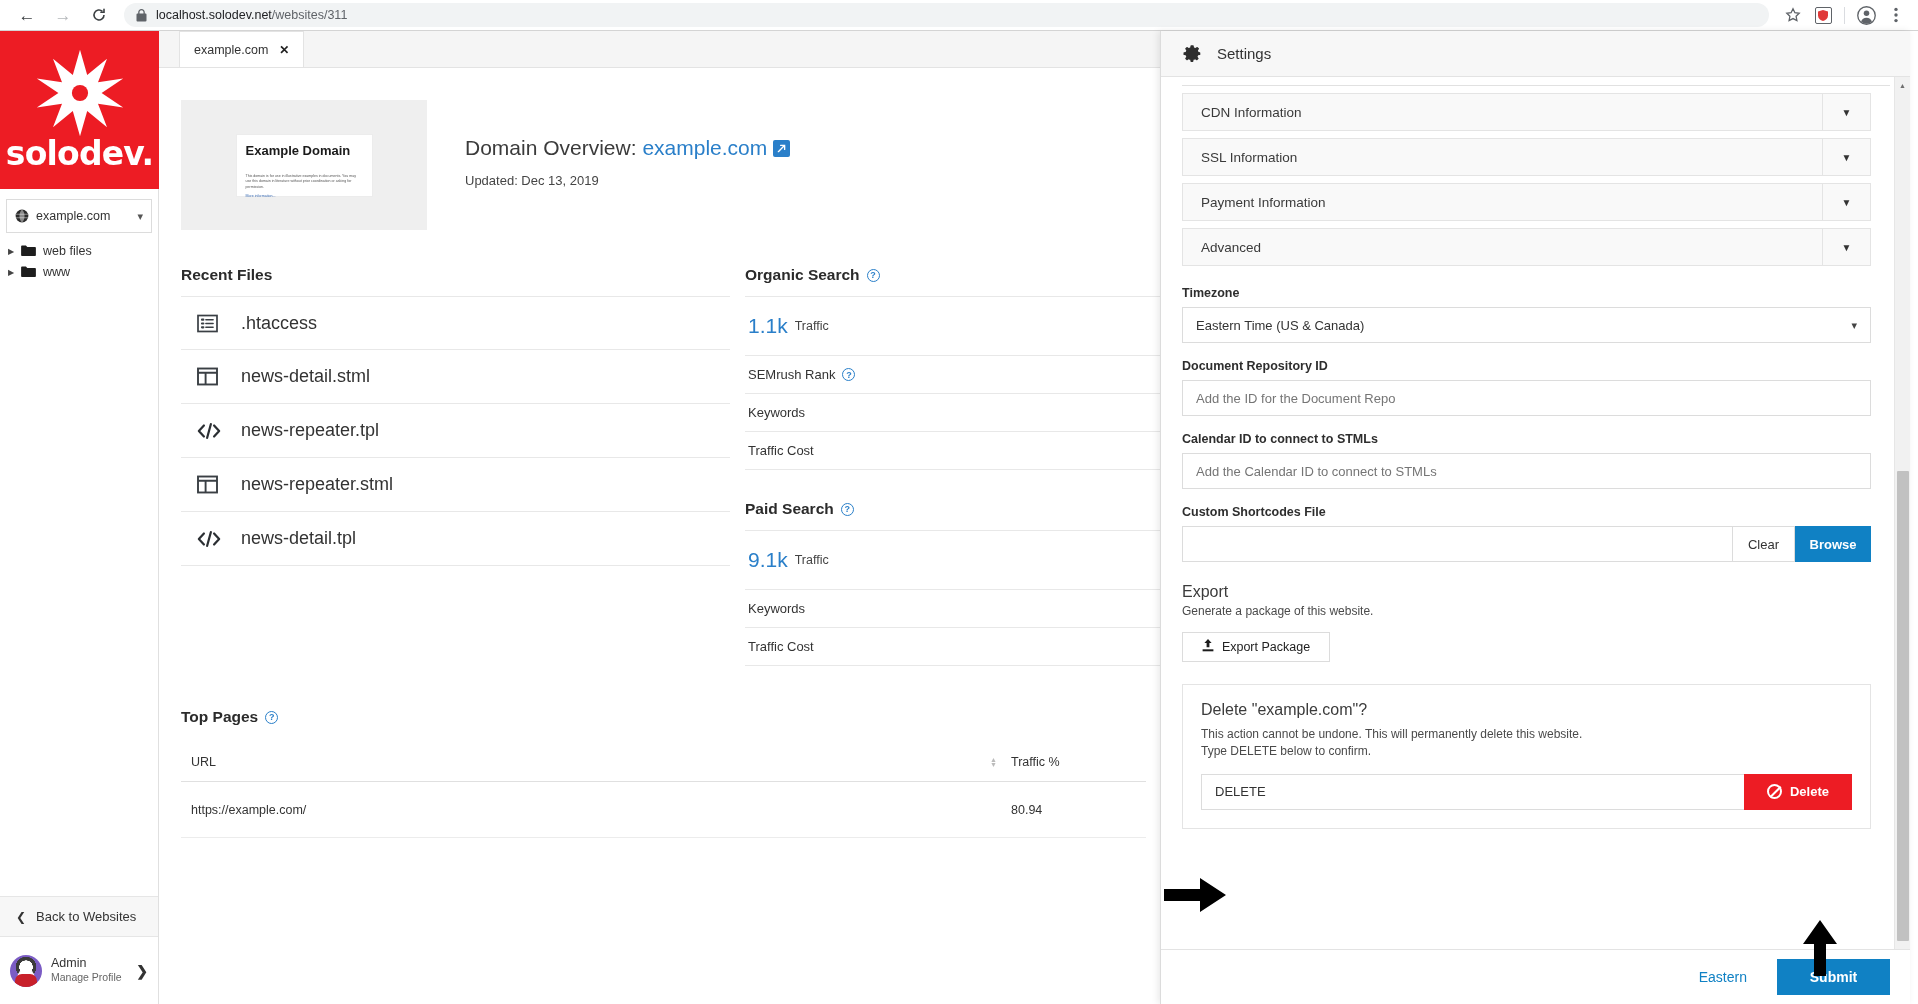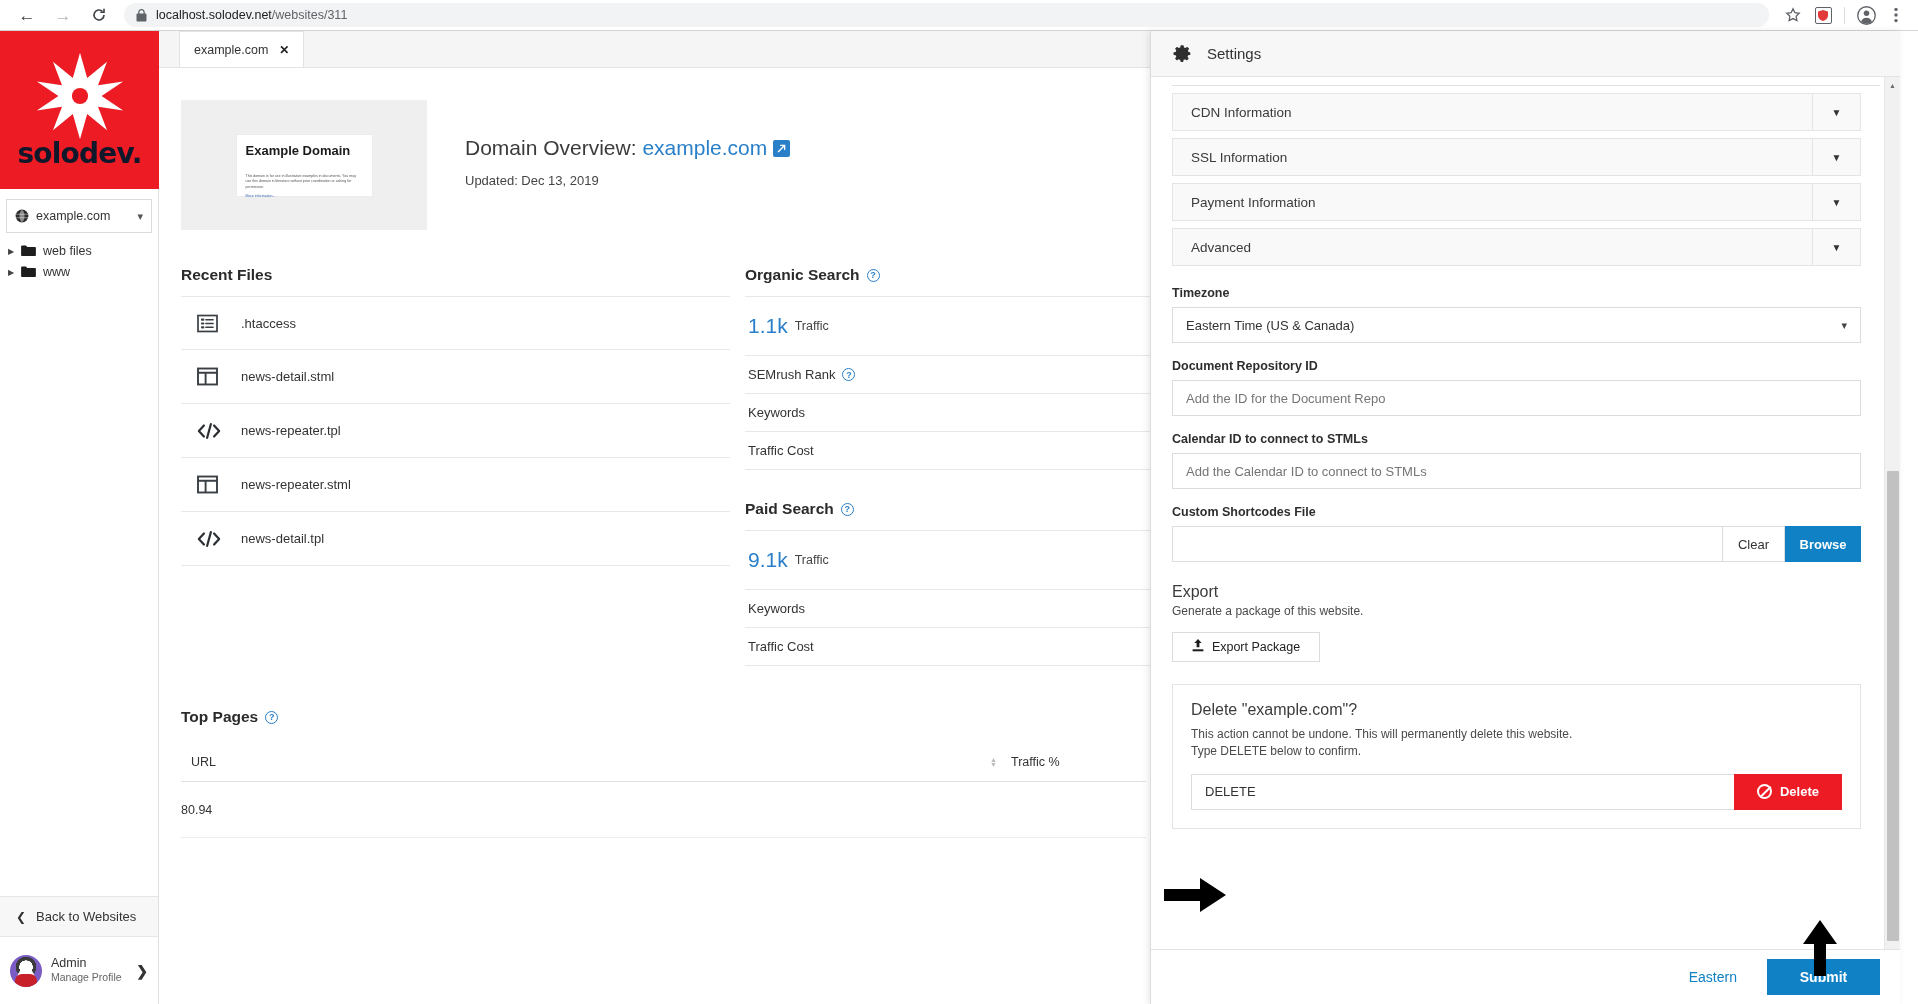--- a/index.html
+++ b/index.html
@@ -44,21 +44,21 @@
   
   .sidebar {
     position: absolute; top: 31px; left: 0; width: 159px; height: 973px;
     background: #ffffff; border-right: 1px solid #e0e0e0;
   }
   .logo-box {
     width: 159px; height: 158px; background: #ed1c24;
     display: flex; flex-direction: column; align-items: center; justify-content: center;
   }
   .logo-word {
-    color: #0f172a; font-size: 28px; font-weight: 700; letter-spacing: -0.8px;
+    color: #ffffff; font-size: 33px; font-weight: 700; letter-spacing: -0.8px;
     margin-top: -4px; font-family: "DejaVu Sans", sans-serif;
   }
   .site-select {
     height: 34px; margin: 10px 6px 0 6px; border: 1px solid #dcdcdc; background:#fff;
     display: flex; align-items: center; padding: 0 8px; font-size: 12.5px; color: #333;
   }
   .site-select .globe { margin-right: 7px; display:flex; }
   .site-select .caret { margin-left: auto; color:#555; font-size: 11px; }
   .tree { padding: 8px 0 0 8px; }
   .tree-item {
@@ -142,21 +142,21 @@
     color: #2a7fc9; font-size: 9px; display: inline-flex; align-items: center;
     justify-content: center; margin-left: 7px; font-weight: 700;
   }
   .file-list { margin-top: 12px; }
   .file-row {
     height: 54px; display: flex; align-items: center; border-bottom: 1px solid #e8e8e8;
     padding-left: 16px;
   }
   .file-row:first-child { border-top: 1px solid #e8e8e8; }
   .file-icon { width: 44px; display: flex; align-items: center; color: #3a3f44; }
-  .file-name { font-size: 13px; color: #333; }
+  .file-name { font-size: 18px; color: #333; }
 
   .metric-list { margin-top: 12px; }
   .metric-row {
     height: 38px; display: flex; align-items: center; border-bottom: 1px solid #e8e8e8;
     padding-left: 3px; font-size: 13px; color: #333;
   }
   .metric-row:first-child { border-top: 1px solid #e8e8e8; }
   .metric-row.big { height: 60px; }
   .metric-val { font-size: 21px; color: #2a7fc9; font-weight: 400; margin-right: 7px; }
   .metric-unit { font-size: 12.5px; color: #444; }
@@ -172,21 +172,21 @@
   .tp-col-traffic { width: 135px; display: flex; align-items: center; }
   .sort-arrows {
     display: inline-flex; flex-direction: column; margin-left: auto; margin-right: 14px;
     color: #bbb; line-height: 5px; font-size: 7px;
   }
   .tp-row { display: flex; align-items: center; height: 56px; font-size: 12.5px; color: #333;
     border-bottom: 1px solid #ececec; }
 
   
   .settings {
-    position: absolute; top: 31px; right: 18px; width: 750px; height: 973px;
+    position: absolute; top: 31px; right: 8px; width: 750px; height: 973px;
     background: #ffffff; border-left: 1px solid #dcdcdc; box-shadow: -2px 0 7px rgba(0,0,0,.09);
     display: flex; flex-direction: column;
   }
   .settings-head {
     height: 46px; background: #f7f7f7; border-bottom: 1px solid #e3e3e3;
     display: flex; align-items: center; padding-left: 21px; flex: 0 0 46px;
   }
   .settings-head .gear { margin-right: 15px; display: flex; color: #333; }
   .settings-title { font-size: 15px; color: #333; }
   .settings-body {
@@ -538,20 +538,21 @@
           <span class="sort-arrows">
             <span>▲</span>
               <span>▼</span>
           </span>
         </div>
         <div class="tp-col-traffic">
           <span>Traffic %</span>
         </div>
       </div>
       <div class="tp-row">
+        <div class="tp-col-url">https://example.com/</div>
         <div class="tp-col-traffic">80.94</div>
       </div>
     </div>
   </div>
 </div>
 
 <div class="settings">
   <div class="settings-head">
     <span class="gear">
       <svg width="20" height="20" viewBox="0 0 20 20" fill="#2e2e2e">

